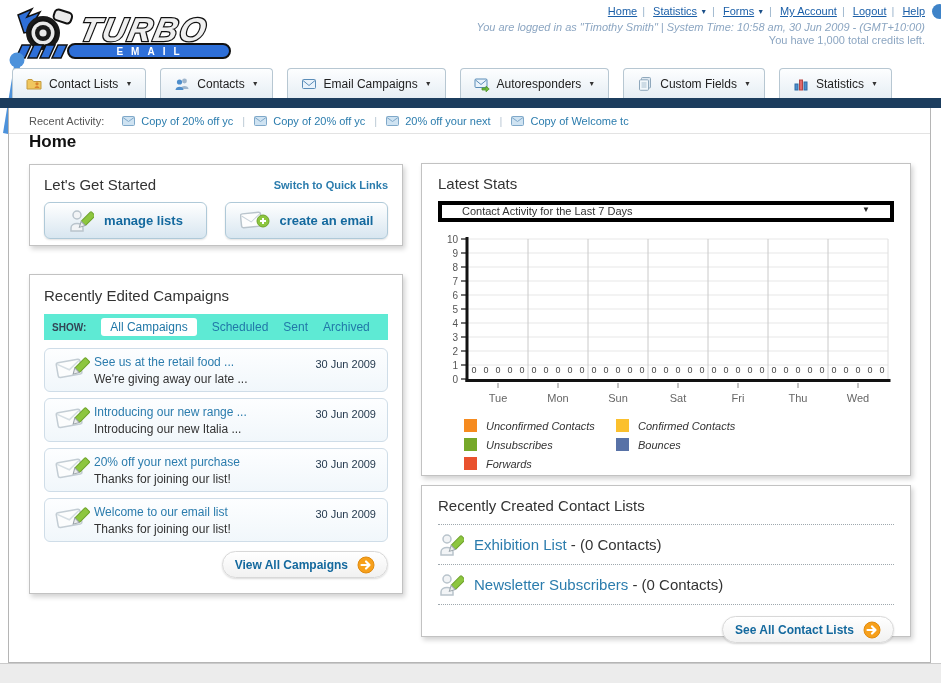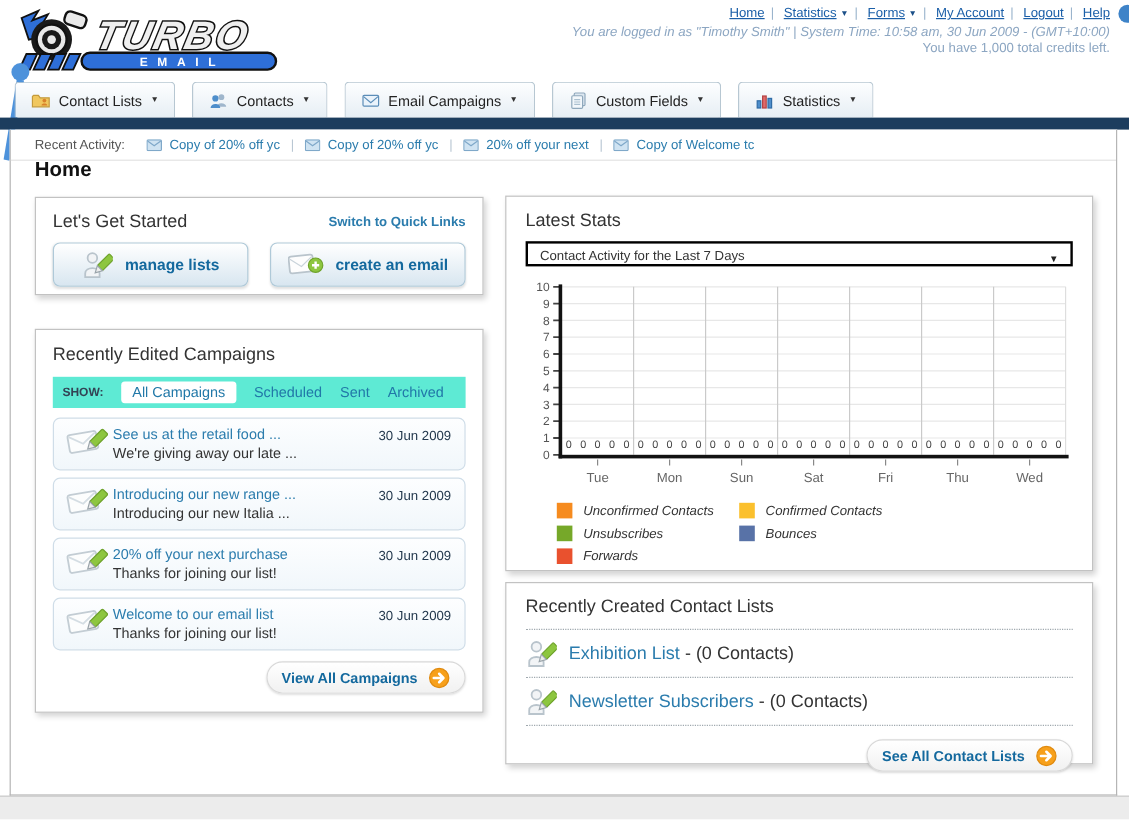--- a/index.html
+++ b/index.html
@@ -76,22 +76,22 @@
   .camp-texts { flex:1; padding-top:2px; }
   .camp-title { display:block; font-size:12px; color:#2B7CAD; text-decoration:none; }
   .camp-sub { font-size:12px; color:#333; margin-top:2px; }
   .camp-date { font-size:11px; color:#24394E; padding:5px 2px 0 0; }
   .btn-row { display:flex; justify-content:flex-end; margin-top:9px; }
   .pill-btn { display:inline-flex; align-items:center; gap:9px; height:27px; padding:0 12px;
     border:1px solid #D8D8D8; border-radius:14px; background:linear-gradient(#FFFFFF,#F1F1F1);
     box-shadow:0 1px 2px rgba(0,0,0,.15); font-size:12px; font-weight:bold; color:#14699E; cursor:pointer; }
 
   
-  .stats-dd { margin-top:8px; height:21px; border:2px solid #000000; background:#fff; cursor:pointer;
-    display:flex; align-items:flex-end; justify-content:space-between; padding:0 10px; font-size:11px; color:#333; }
+  .stats-dd { margin-top:8px; height:21px; border:4px solid #000000; background:#fff; cursor:pointer;
+    display:flex; align-items:flex-start; justify-content:space-between; padding:0 20px; font-size:11px; color:#333; }
   .stats-dd .caret { font-size:8px; color:#222; }
   #stats-chart { display:block; margin-top:5px; }
   .legend { margin:0 0 0 26px; display:flex; flex-wrap:wrap; }
   .legend-item { display:flex; align-items:center; width:152px; margin-bottom:6px;font-style:italic; }
   .swatch { width:13px; height:13px; margin-right:9px; flex:none; }
   .legend-label { font-size:11px; color:#333; }
 
   
   .rcl-list { margin-top:9px; border-top:1px dotted #9FA8AE; }
   .rcl-item { display:flex; align-items:center; gap:10px; height:40px; border-bottom:1px dotted #9FA8AE;
@@ -157,20 +157,29 @@
     </svg>
     <span>Contacts</span>
     <span class="caret">▼</span>
   </div>
   <div class="nav-tab">
     <svg width="16" height="16" viewBox="0 0 16 16">
       <rect x="1.5" y="3.5" width="13" height="9" rx="1" fill="#EAF3FB" stroke="#5B8DB8"></rect>
       <path d="M2 4.5 L8 9.5 L14 4.5" fill="none" stroke="#5B8DB8"></path>
     </svg>
     <span>Email Campaigns</span>
+    <span class="caret">▼</span>
+  </div>
+  <div class="nav-tab">
+    <svg width="16" height="16" viewBox="0 0 16 16">
+      <rect x="1" y="3" width="12" height="8.5" rx="1" fill="#EAF3FB" stroke="#5B8DB8"></rect>
+      <path d="M1.5 4 L7 8.5 L12.5 4" fill="none" stroke="#5B8DB8"></path>
+      <path d="M8 12 h4 v-1.8 l3.2 2.8 -3.2 2.8 v-1.8 h-4 Z" fill="#6DBB3C" stroke="#4E9427" stroke-width="0.8"></path>
+    </svg>
+    <span>Autoresponders</span>
     <span class="caret">▼</span>
   </div>
   <div class="nav-tab">
     <svg width="16" height="16" viewBox="0 0 16 16">
       <rect x="4.5" y="1.5" width="9" height="10.5" rx="1" fill="#DCE7F0" stroke="#8FA8BC"></rect>
       <rect x="2.5" y="3.8" width="9" height="10.5" rx="1" fill="#F2F7FB" stroke="#8FA8BC"></rect>
       <path d="M4.5 7 h5 M4.5 9 h5 M4.5 11 h5" stroke="#A9BFCF"></path>
     </svg>
     <span>Custom Fields</span>
     <span class="caret">▼</span>

